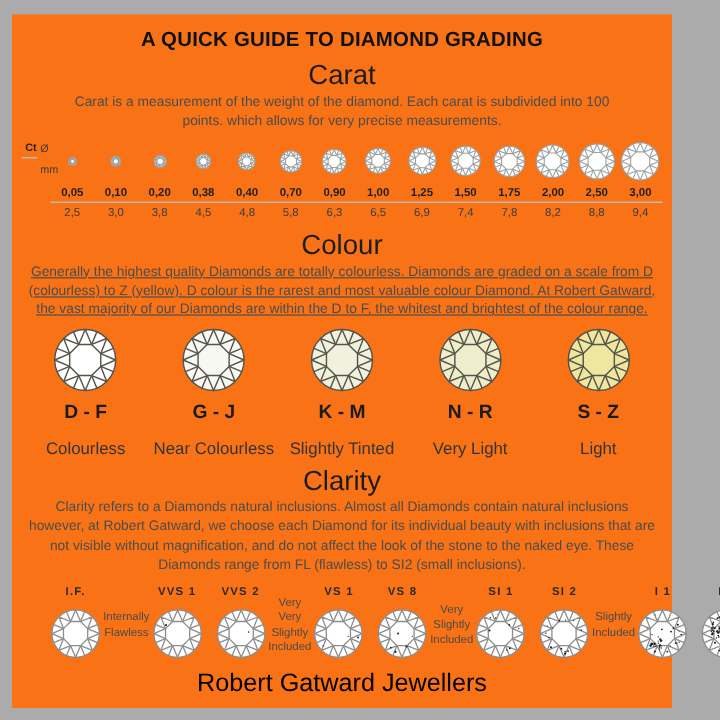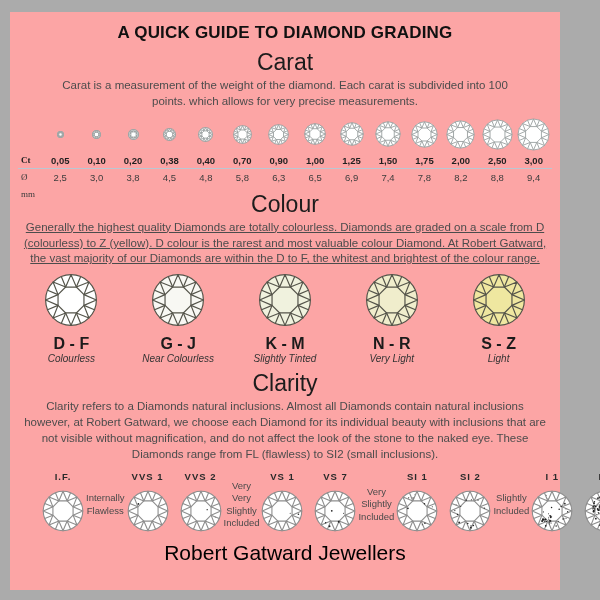--- a/index.html
+++ b/index.html
@@ -1,36 +1,36 @@
 <!DOCTYPE html>
 <html><head>
 <meta charset="utf-8">
 <style>
   html,body{margin:0;padding:0;width:600px;height:600px;overflow:hidden;}
   body{background:#ababab;font-family:"Liberation Sans",sans-serif;position:relative;}
-  .card{position:absolute;left:10px;top:12px;width:550px;height:578px;background:#fca5a5;}
+  .card{position:absolute;left:10px;top:12px;width:550px;height:578px;background:#f97316;}
   .title{margin:11px 0 0;text-align:center;font-size:17px;font-weight:700;color:#111;letter-spacing:.2px;}
   h2{margin:6px 0 0;text-align:center;font-size:23px;font-weight:400;color:#1c1c1c;}
   .desc{margin:2px auto 0;text-align:center;font-size:11.5px;line-height:1.38;color:#4c4c4c;}
   .carat-desc{max-width:472px;}
   .colour-desc{max-width:538px;text-decoration:underline;}
   .clarity-desc{max-width:524px;}
   
   .ct-grid{display:flex;margin:6px 8px 0;}
-  .ct-label-col{width:24px;display:flex;flex-direction:column;font-family:Liberation Serif, serif;}
+  .ct-label-col{width:24px;display:flex;flex-direction:row;}
   .ct-col{flex:1;display:flex;flex-direction:column;text-align:center;}
   .ct-icon{height:37px;display:flex;align-items:center;justify-content:center;}
   .ct-val{height:15px;line-height:15px;font-size:9.5px;font-weight:700;color:#1f1f1f;border-bottom:1.5px solid #b9c7d3;}
   .mm-val{height:16px;line-height:17px;font-size:9.5px;color:#3c3c3c;}
   .ct-label-col .ct-val,.ct-label-col .mm-val{text-align:left;padding-left:3px;font-size:9px;}
   
   .colour-row{display:flex;justify-content:space-around;margin-top:6px;padding:0 8px;}
   .grade{display:flex;flex-direction:column;align-items:center;width:104px;}
   .grade-range{margin-top:8px;font-size:16px;font-weight:700;color:#1b1b1b;}
-  .grade-label{margin-top:0;font-size:10px;color:#333;font-style:italic;}
+  .grade-label{margin-top:12px;font-size:14px;color:#333;}
   
   .clarity-row{display:flex;justify-content:space-between;align-items:flex-start;margin:8px 30px 0;}
   .cgroup{display:flex;align-items:center;}
   .stones{display:flex;gap:7px;}
   .stone{display:flex;flex-direction:column;align-items:center;width:46px;}
   .sgrade{height:12px;line-height:12px;font-size:9.5px;font-weight:700;letter-spacing:1px;color:#2a2a2a;margin-bottom:7px;}
   .ccaption{margin-top:7px;font-size:9.5px;line-height:1.32;color:#4a4a4a;text-align:center;}
   .footer{margin-top:9px;text-align:center;font-size:21px;font-weight:500;color:#000;}
   svg{display:block;}
 </style>
@@ -287,21 +287,21 @@
               <svg viewBox="0 0 100 100" width="42" height="42" style="color: rgb(141, 141, 141); --fill: #ffffff;">
                 <use href="#dia" stroke-width="2.6"></use>
                 <g fill="#222222" stroke="none">
                   <circle cx="89.1" cy="57.9" r="1.9"></circle>
                   <circle cx="19.7" cy="74.0" r="1.2"></circle>
                   <circle cx="69.5" cy="55.6" r="1.2"></circle>
                 </g>
               </svg>
             </div>
             <div class="stone">
-              <div class="sgrade">VS 7</div>
+              <div class="sgrade">VS 8</div>
               <svg viewBox="0 0 100 100" width="42" height="42" style="color: rgb(141, 141, 141); --fill: #ffffff;">
                 <use href="#dia" stroke-width="2.6"></use>
                 <g fill="#222222" stroke="none">
                   <circle cx="70.4" cy="55.4" r="1.2"></circle>
                   <circle cx="27.7" cy="77.7" r="1.8"></circle>
                   <circle cx="42.3" cy="49.7" r="2.1"></circle>
                   <circle cx="58.8" cy="75.6" r="2.2"></circle>
                   <circle cx="37.0" cy="86.1" r="2.3"></circle>
                 </g>
               </svg>

